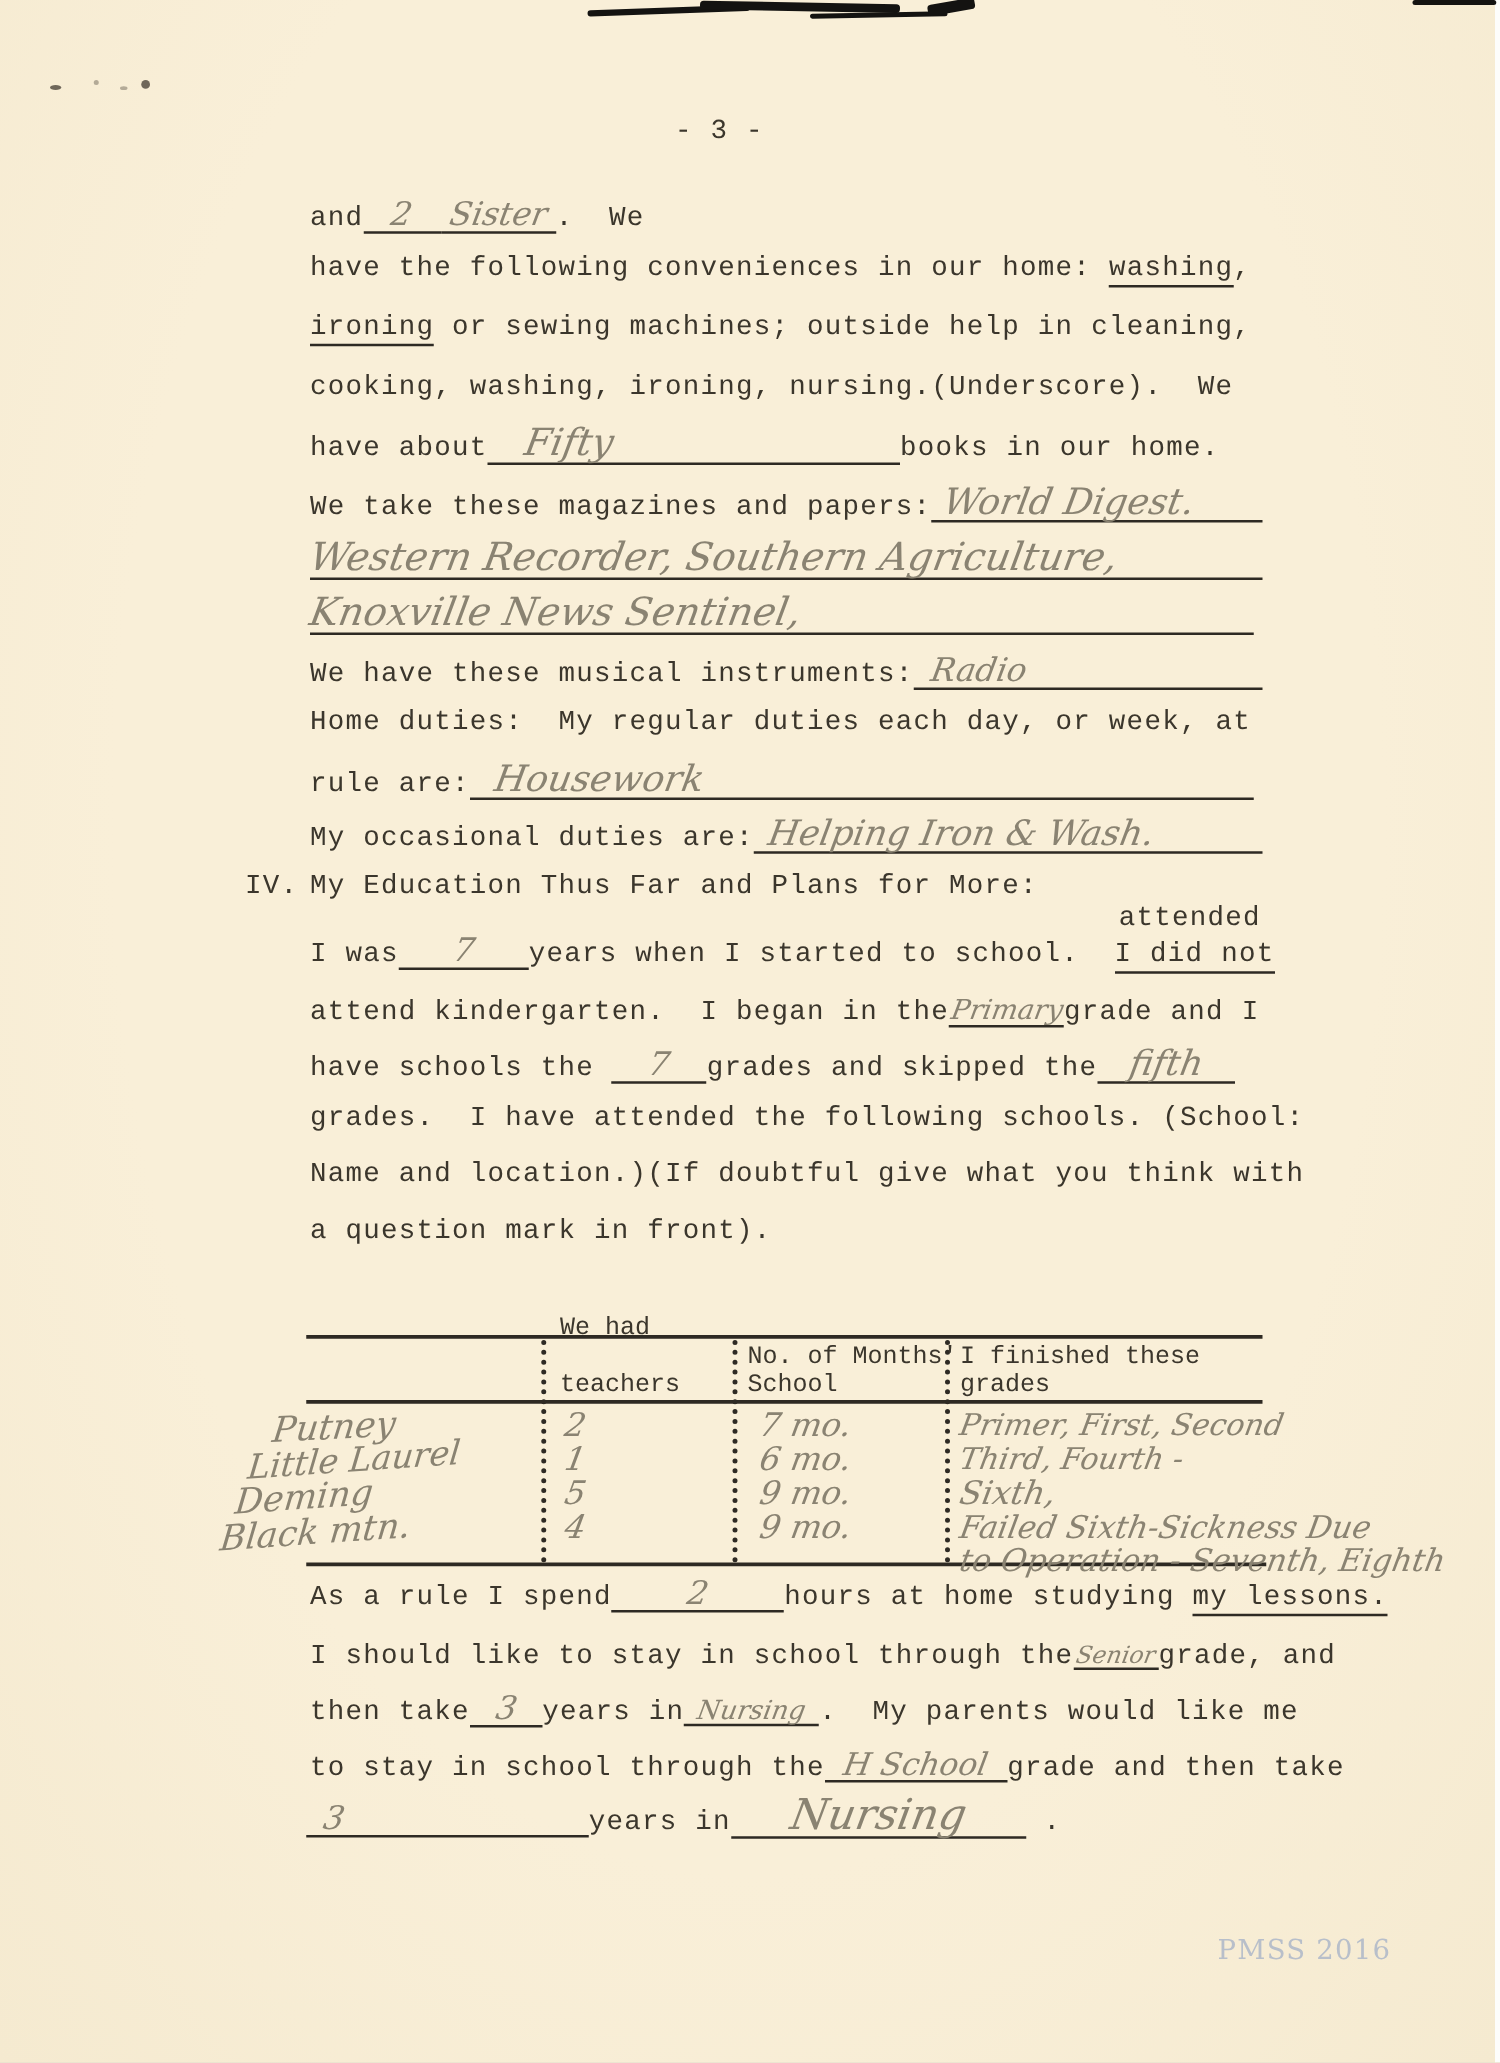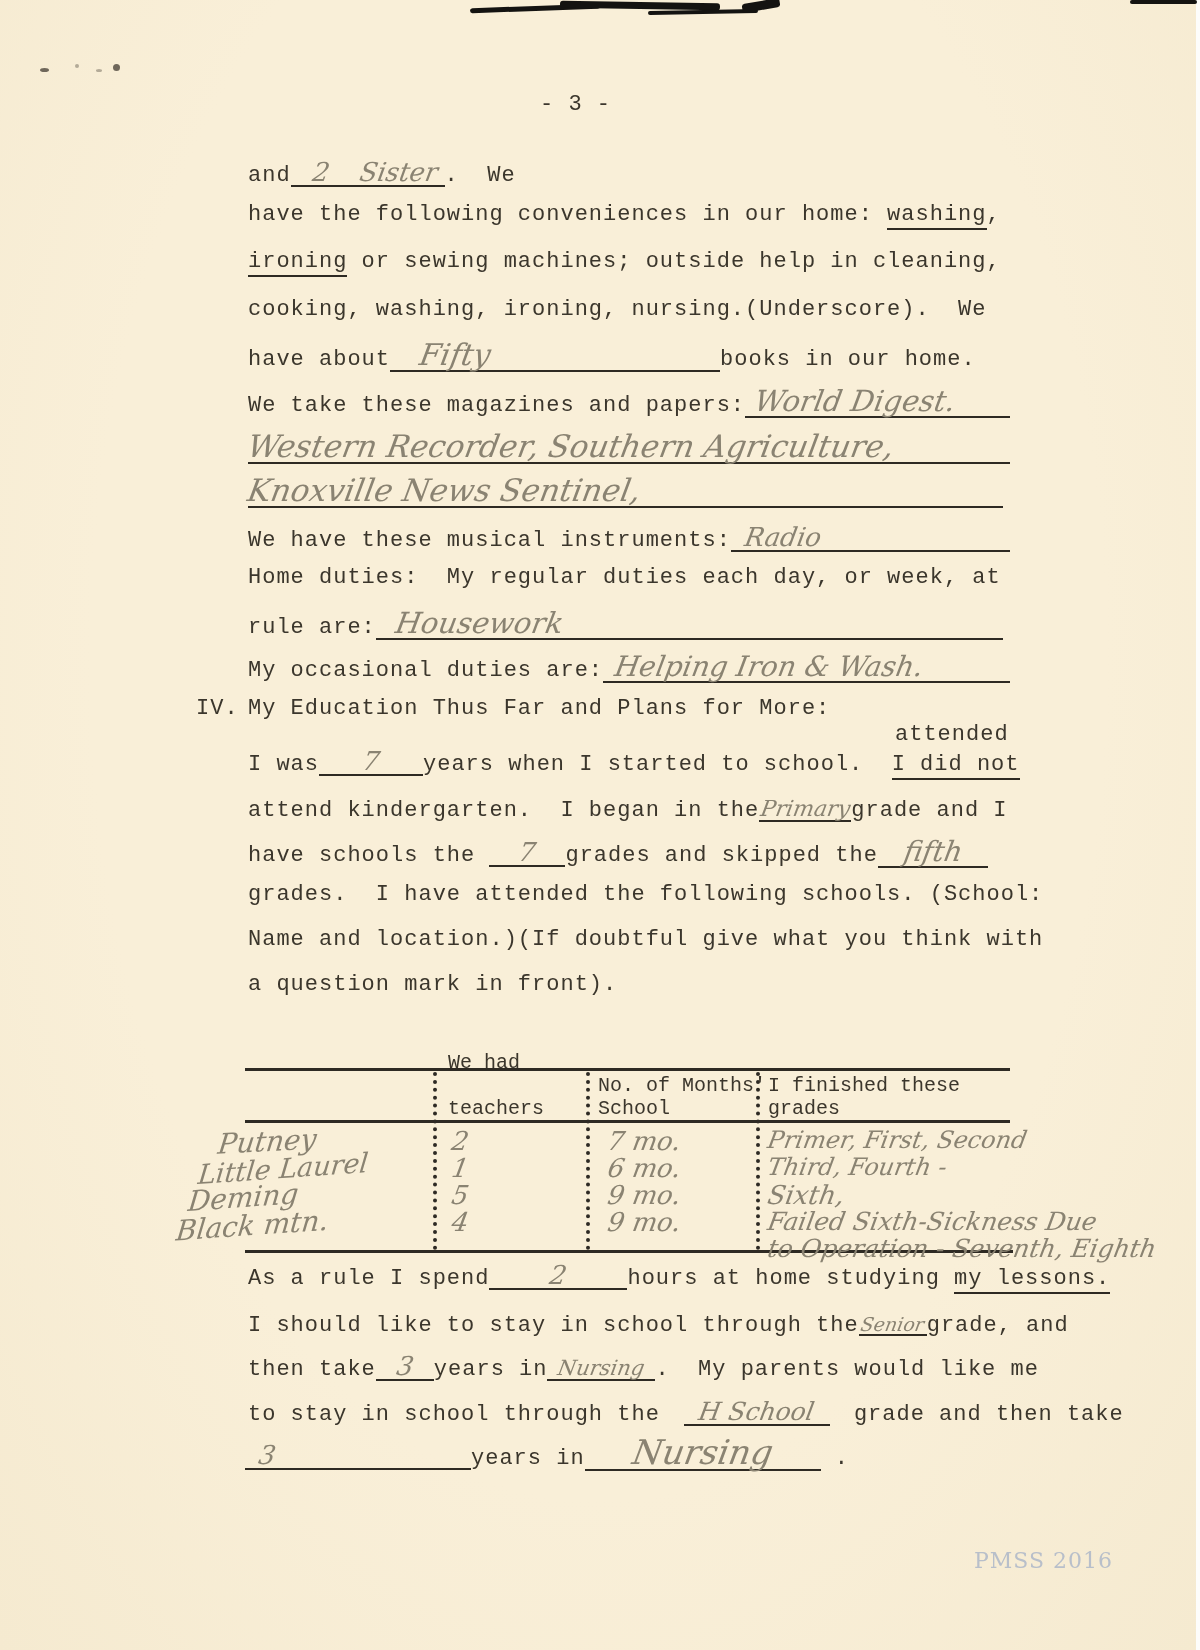--- a/index.html
+++ b/index.html
@@ -213,21 +213,21 @@
   <span class="t">then take</span>
     <span class="blank" style="width:58px;">
       <span class="hw">3</span>
     </span>
     <span class="t">years in</span>
     <span class="blank" style="width:108px;">
       <span class="hw" style="font-size:21px;">Nursing</span>
     </span>
     <span class="t">.  My parents would like me</span>
 </div>
-<div class="line" style="top:1394px;gap:24px;">
+<div class="line" style="top:1394px;">
   <span class="t">to stay in school through the</span>
     <span class="blank" style="width:146px;">
       <span class="hw" style="font-size:25px;">H School</span>
     </span>
     <span class="t">grade and then take</span>
 </div>
 <div class="line" style="left:245px;top:1438px;">
   <span class="blank" style="width:212px;justify-content:flex-start;padding-left:14px;">
       <span class="hw">3</span>
     </span>

